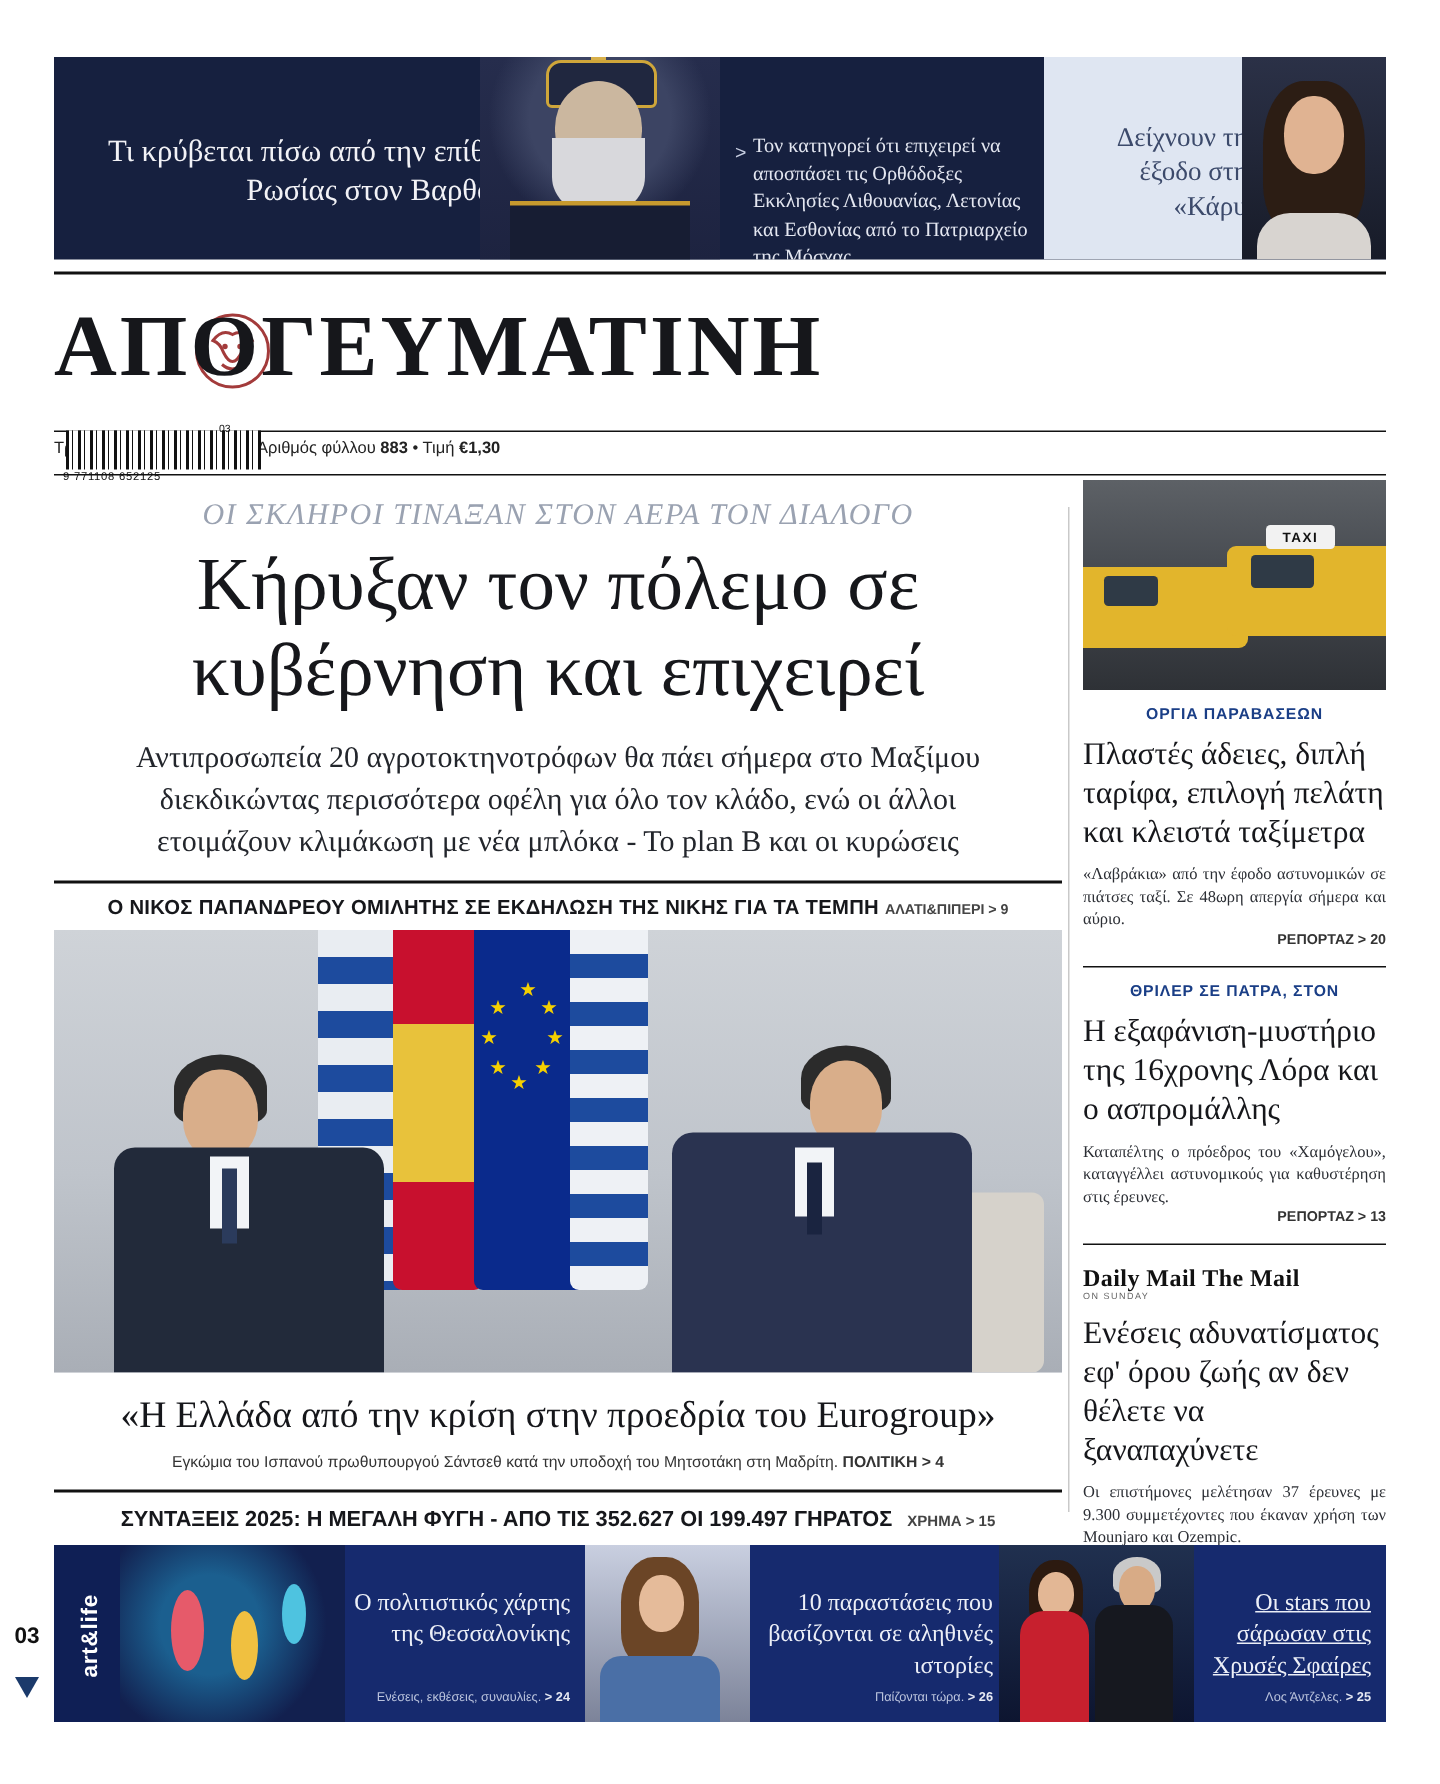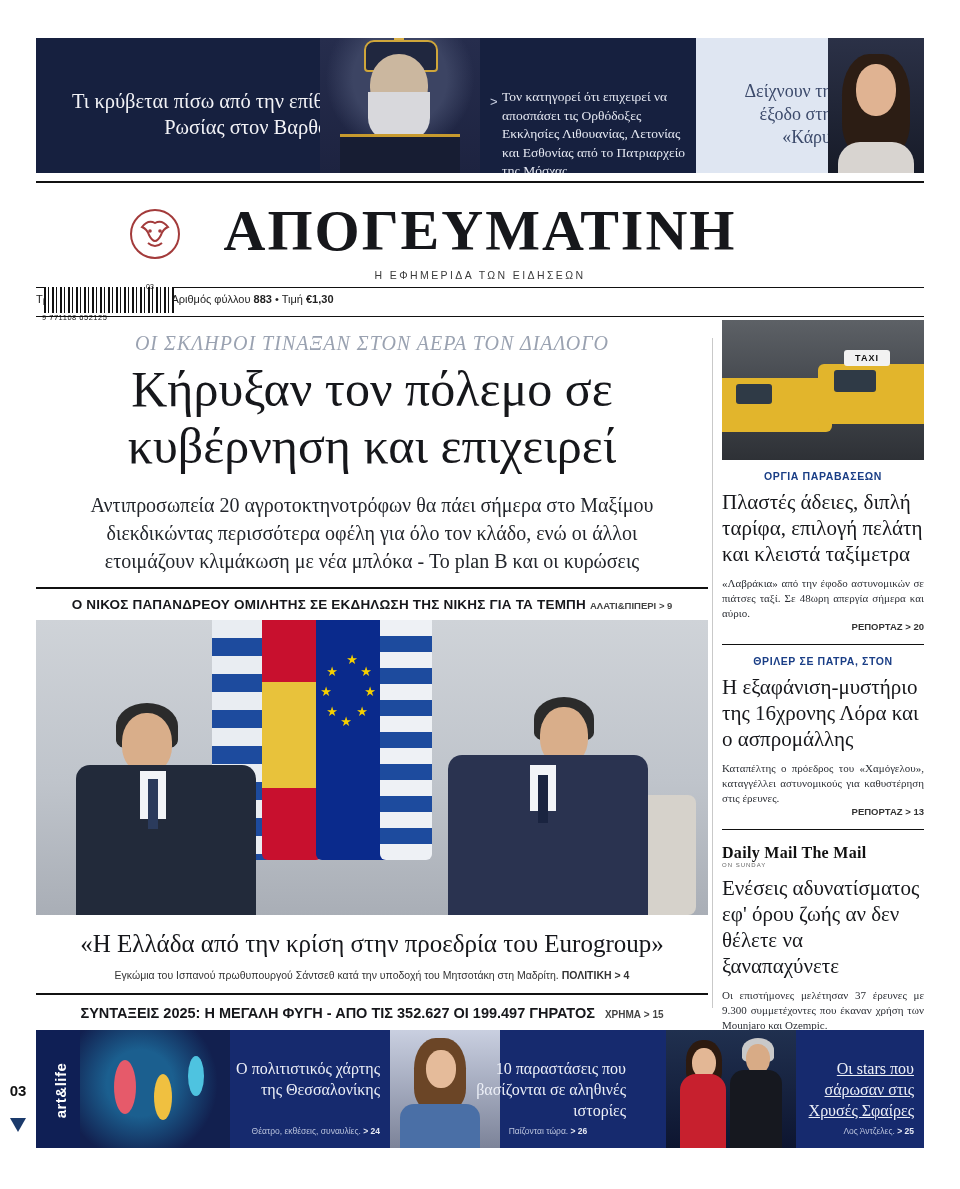--- a/index.html
+++ b/index.html
@@ -37,21 +37,21 @@
   .tbr-text{position:absolute;left:14px;top:42px;width:130px;text-align:right;font-size:18px;line-height:23px;color:#3c4a6b;}
   .tbr-photo{position:absolute;right:0;top:0;width:96px;height:135px;background:linear-gradient(180deg,#2b3147,#171b28);overflow:hidden;}
   .w-hair{position:absolute;left:14px;top:16px;width:68px;height:104px;border-radius:40% 40% 34% 34%;background:#2c1d14;}
   .w-face{position:absolute;left:28px;top:26px;width:40px;height:52px;border-radius:48%;background:#e0b392;}
   .w-body{position:absolute;left:10px;top:104px;width:76px;height:32px;border-radius:22px 22px 0 0;background:#d8d4d0;}
 
   
   .masthead{position:absolute;left:36px;top:181px;width:888px;height:133px;border-top:2px solid #111;border-bottom:1px solid #111;}
   .logo-mark{position:absolute;left:92px;top:24px;width:54px;height:54px;}
   .logo-mark svg{display:block;}
-  .paper-name{position:absolute;left:0;top:14px;width:888px;text-align:center;font-family:"Liberation Serif",serif;font-weight:bold;font-size:58px;letter-spacing:2px;color:#16171b;}
+  .paper-name{position:absolute;left:0;top:14px;width:888px;font-family:"Liberation Serif",serif;font-weight:bold;font-size:58px;letter-spacing:2px;color:#16171b;}
   .paper-sub{position:absolute;left:0;top:86px;width:888px;text-align:center;font-family:"Liberation Sans",sans-serif;font-size:10.5px;letter-spacing:2.4px;color:#3a3a3a;}
   .mast-rule{position:absolute;left:0;top:104px;width:888px;height:1px;background:#111;}
   .mast-info{position:absolute;left:0;top:110px;width:888px;text-align:left;font-family:"Liberation Sans",sans-serif;font-size:11px;color:#222;}
   .mast-info b{font-weight:bold;}
 
   .barcode{position:absolute;left:8px;top:104px;width:130px;height:26px;
     background:repeating-linear-gradient(90deg,#111 0 2px,#fff 2px 4px,#111 4px 5px,#fff 5px 8px);}
   .barcode-top{position:absolute;left:110px;top:100px;font-family:"Liberation Sans",sans-serif;font-size:7px;color:#111;}
   .barcode-num{position:absolute;left:6px;top:130px;font-family:"Liberation Sans",sans-serif;font-size:7.5px;letter-spacing:.5px;color:#111;}
 
@@ -188,21 +188,20 @@
     <div class="logo-mark">
       <svg width="54" height="54" viewBox="0 0 54 54">
         <circle cx="27" cy="27" r="24" fill="none" stroke="#a33b3b" stroke-width="2"></circle>
         <path d="M14 20 q6 -8 13 -4 q7 -4 13 4 q-5 2 -7 8 q-3 6 -6 6 q-3 0 -6 -6 q-2 -6 -7 -8 z" fill="none" stroke="#a33b3b" stroke-width="2"></path>
         <circle cx="22" cy="24" r="1.8" fill="#a33b3b"></circle>
           <circle cx="32" cy="24" r="1.8" fill="#a33b3b"></circle>
         <path d="M20 36 q7 6 14 0" fill="none" stroke="#a33b3b" stroke-width="2"></path>
       </svg>
     </div>
     <div class="paper-name">ΑΠΟΓΕΥΜΑΤΙΝΗ</div>
-    <div class="paper-sub">Η ΕΦΗΜΕΡΙΔΑ ΤΩΝ ΕΙΔΗΣΕΩΝ</div>
     <div class="mast-rule"></div>
     <div class="mast-info">
       <span>Τρίτη 13 Ιανουαρίου 2026</span>
       <span>•</span>
       <span>Αριθμός φύλλου</span>
       <b>883</b>
       <span>•</span>
       <span>Τιμή</span>
       <b>€1,30</b>
     </div>
@@ -323,35 +322,35 @@
     <div class="al-photo" style="left:44px;width:150px;">
       <div class="dancer">
         <div class="d-fig" style="left:34px;top:30px;width:22px;height:54px;"></div>
         <div class="d-fig" style="left:74px;top:44px;width:18px;height:46px;background:#f0c040;"></div>
         <div class="d-fig" style="left:108px;top:26px;width:16px;height:40px;background:#4ec3e0;"></div>
       </div>
     </div>
     <div class="al-cell" style="left:194px;width:160px;">
       <div class="al-txt" style="right:10px;top:28px;width:150px;">Ο πολιτιστικός χάρτης της Θεσσαλονίκης</div>
       <div class="al-cr" style="right:10px;top:96px;width:150px;">
-        <span>Θέατρο, εκθέσεις, συναυλίες.</span>
+        <span>Ενέσεις, εκθέσεις, συναυλίες.</span>
         <b>&gt; 24</b>
       </div>
     </div>
 
     <div class="al-photo" style="left:354px;width:110px;">
       <div class="woman2">
           <div class="w2-hair"></div>
           <div class="w2-face"></div>
           <div class="w2-body"></div>
         </div>
     </div>
-    <div class="al-cell" style="left:464px;width:136px;">
+    <div class="al-cell" style="left:464px;width:136px;padding-left:36px;">
       <div class="al-txt" style="right:10px;top:28px;width:156px;">10 παραστάσεις που βασίζονται σε αληθινές ιστορίες</div>
-      <div class="al-cr" style="right:10px;top:96px;width:156px;text-align:center;">
+      <div class="al-cr" style="right:10px;top:96px;width:156px;">
         <span>Παίζονται τώρα.</span>
         <b>&gt; 26</b>
       </div>
     </div>
 
     <div class="al-photo" style="left:630px;width:130px;">
       <div class="couple">
         <div class="c-redhair"></div>
           <div class="c-redhead"></div>
           <div class="c-red"></div>

